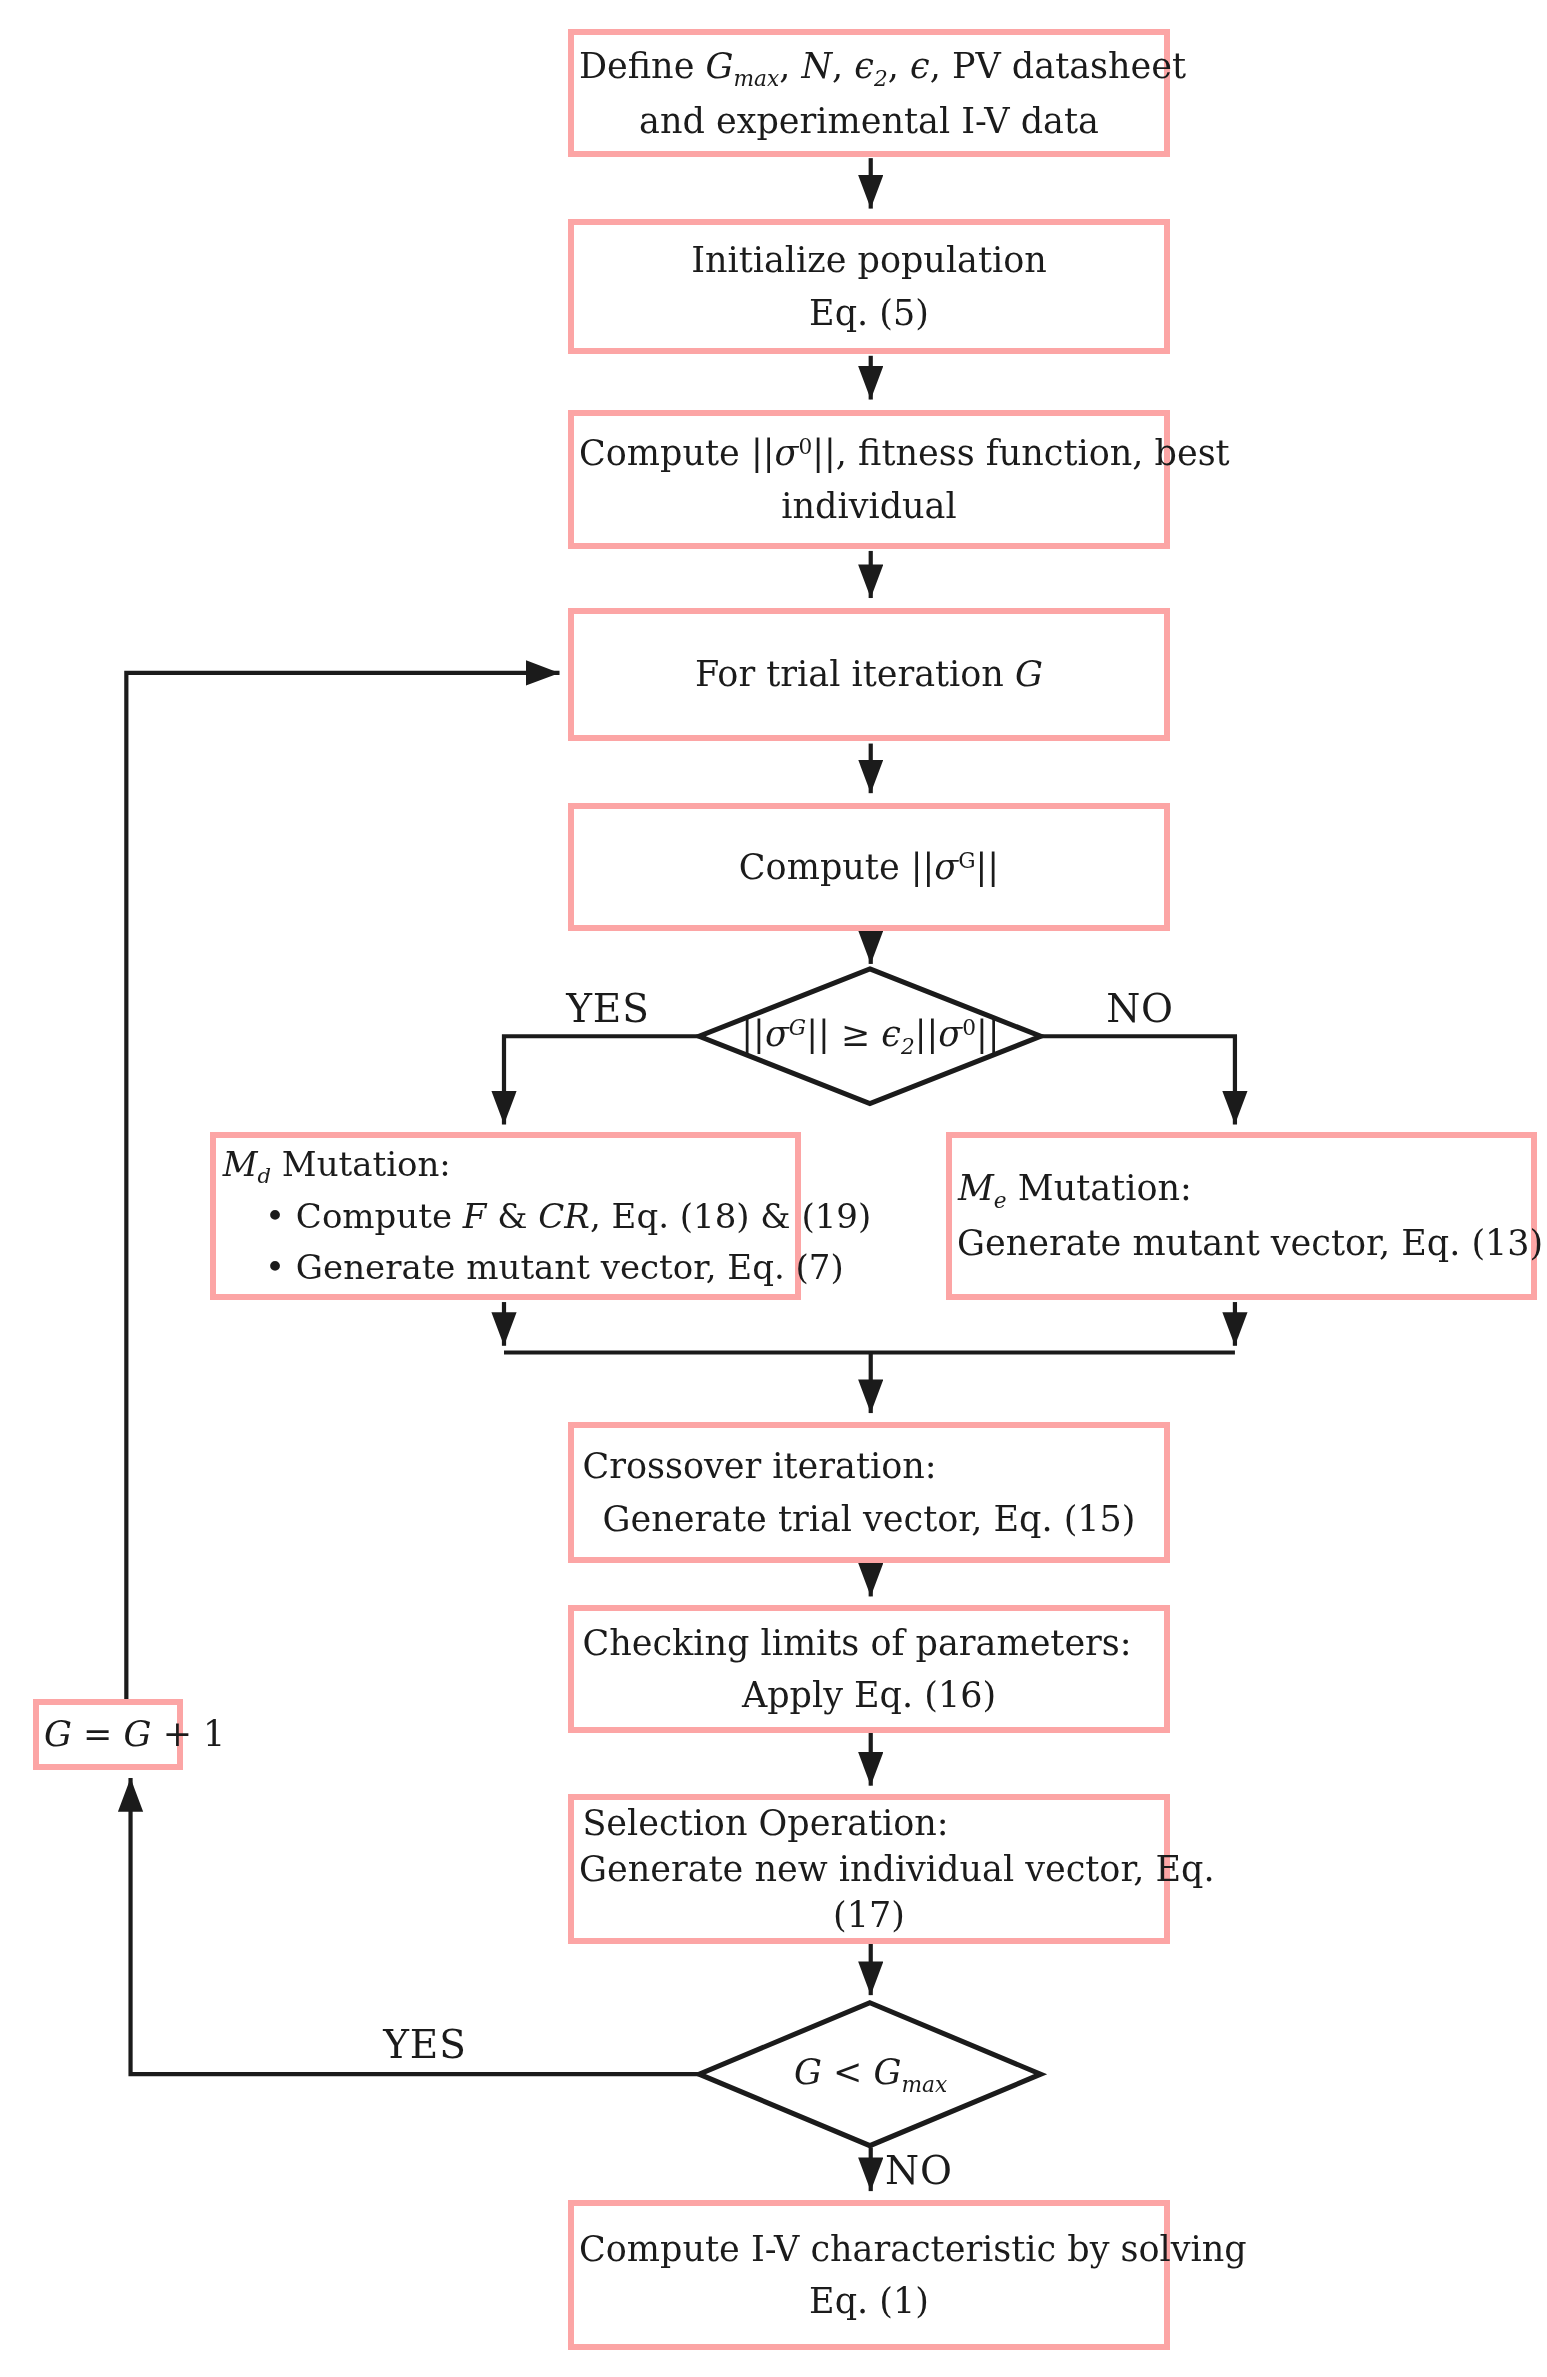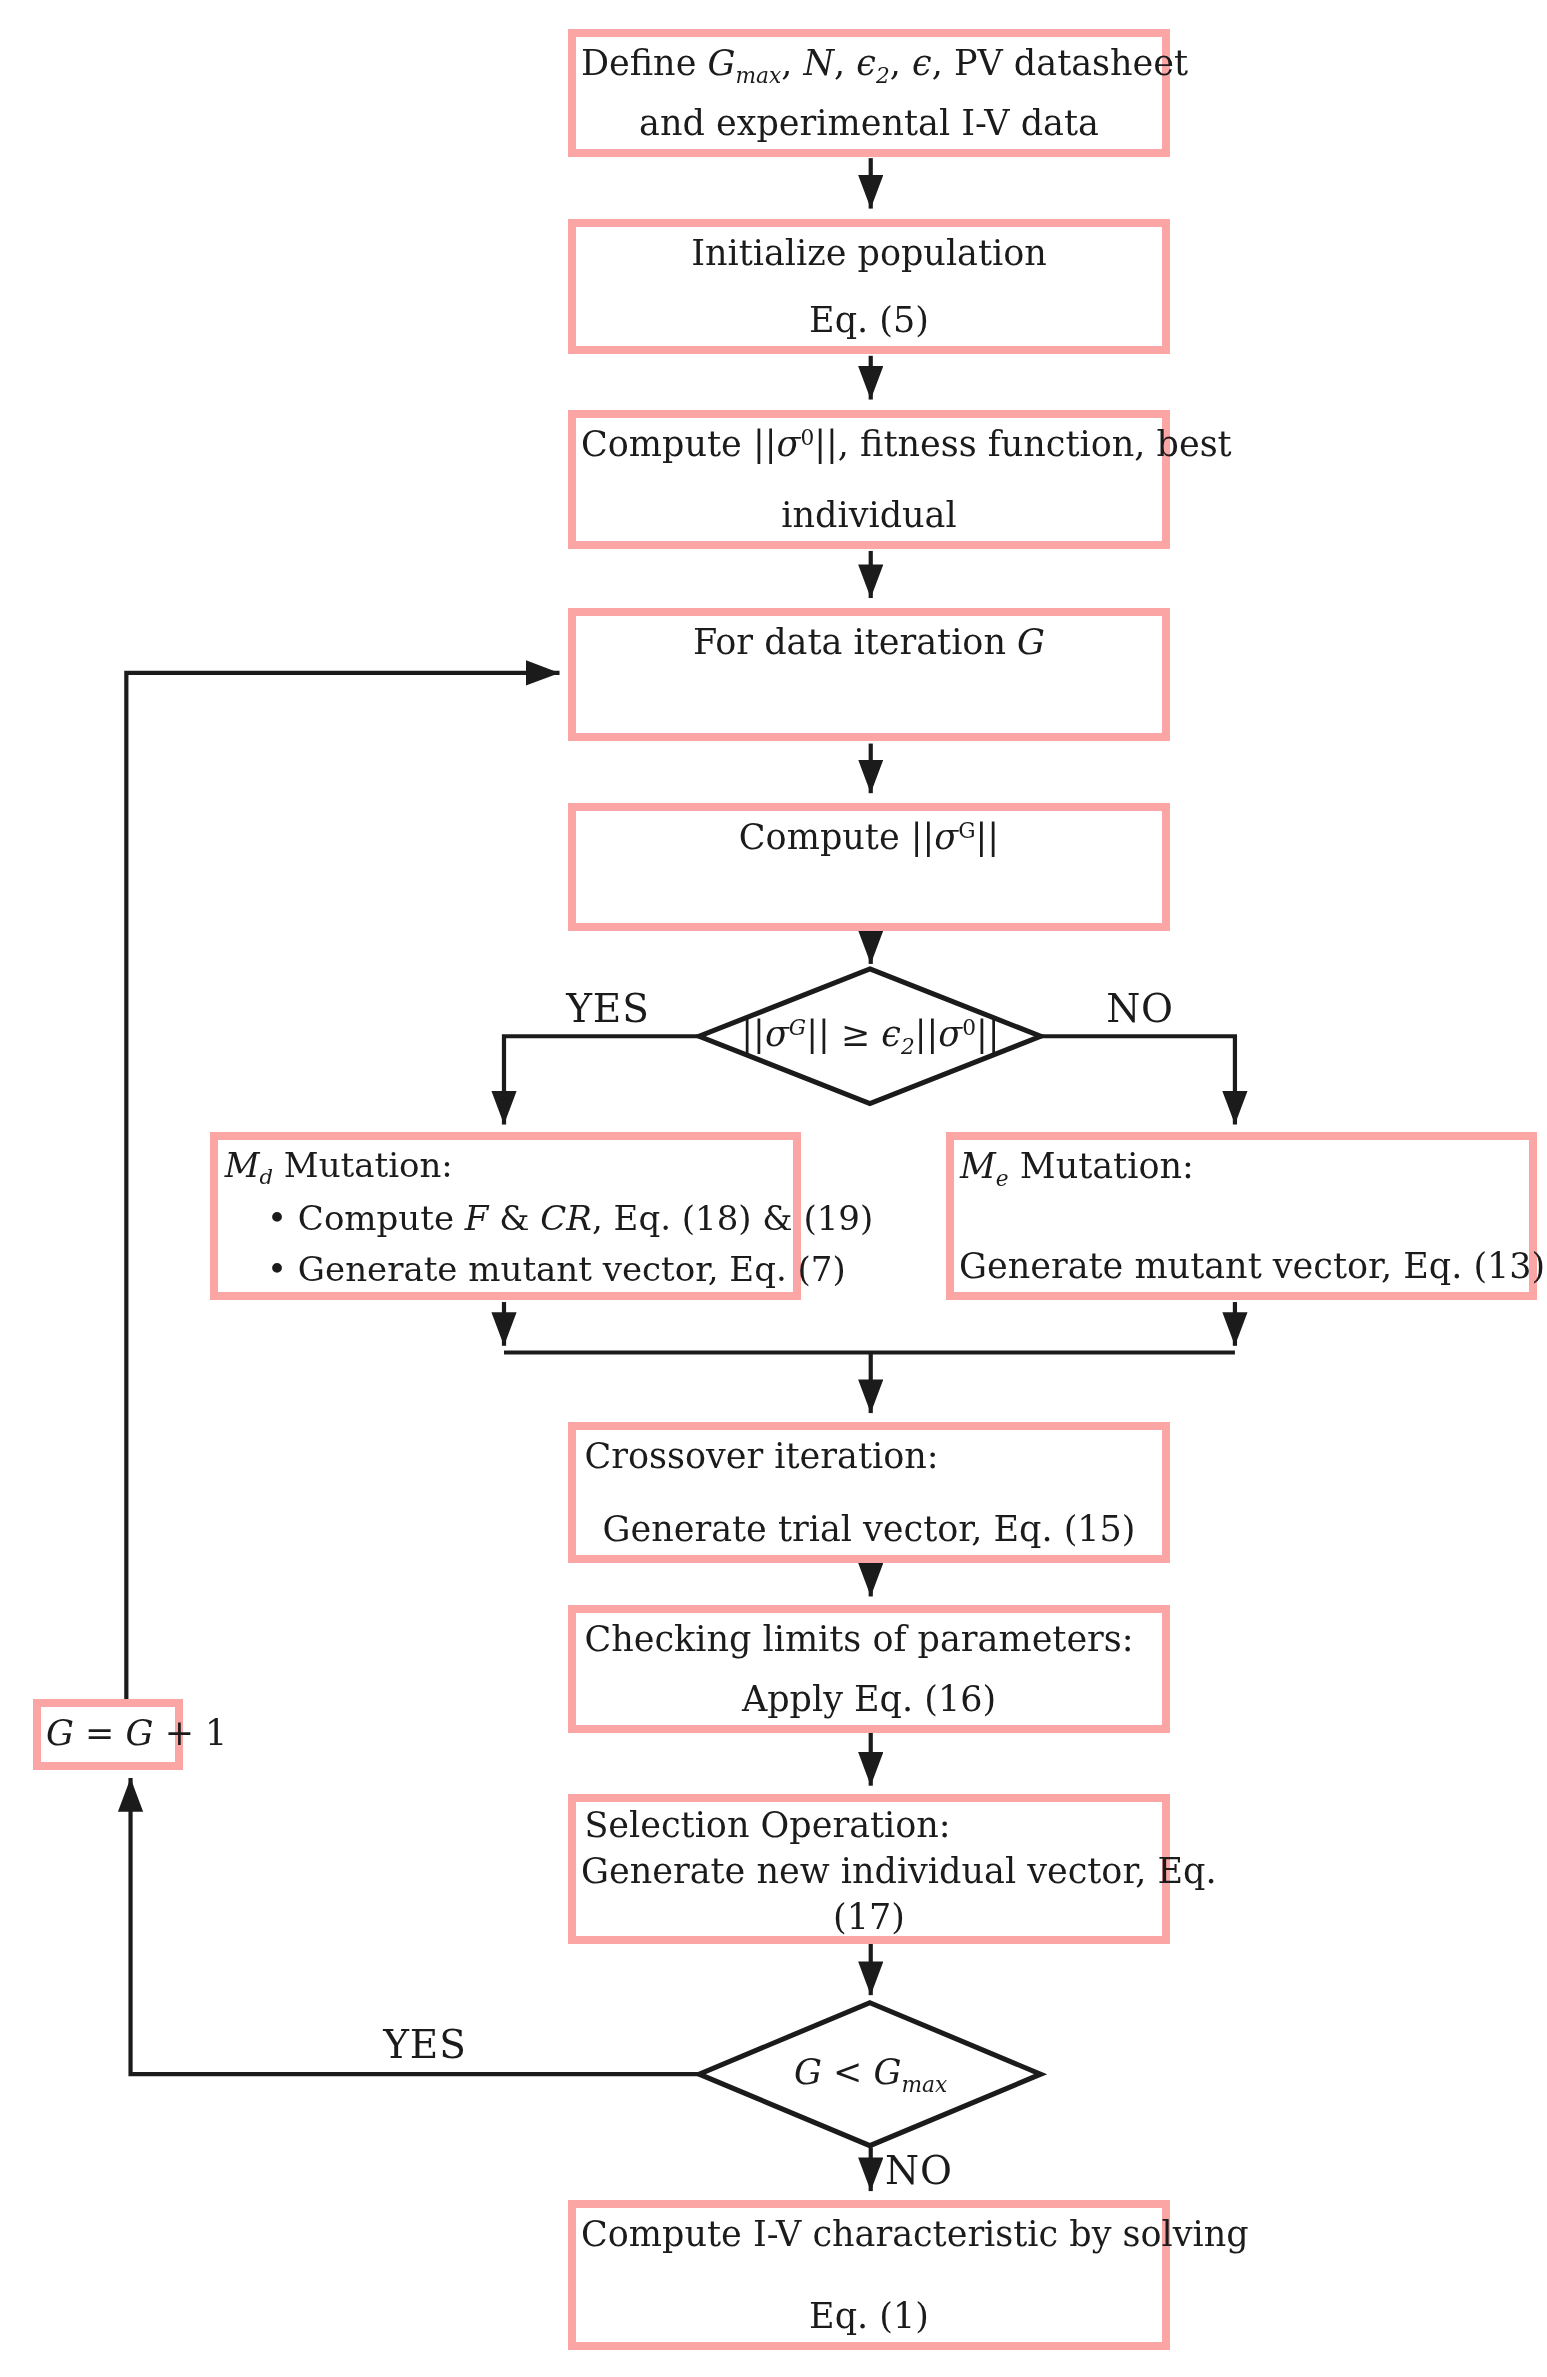--- a/index.html
+++ b/index.html
@@ -2,22 +2,22 @@
 <html style="font-size:13.5px"><head>
 <meta charset="utf-8">
 <style>
   html,body{margin:0;padding:0;background:#ffffff;}
   .stage{
     position:relative;width:1548px;height:2377px;background:#ffffff;
     font-family:"DejaVu Serif","Liberation Serif",serif;color:#1b1b1b;
   }
   svg.wires{position:absolute;left:0;top:0;width:1548px;height:2377px;}
   .node{
-    position:absolute;box-sizing:border-box;border:8px solid #fca5a5;background:#ffffff;
-    display:flex;flex-direction:column;justify-content:space-between;
+    position:absolute;box-sizing:border-box;border:6px solid #fca5a5;background:#ffffff;
+    display:flex;flex-direction:column;justify-content:center;
     font-size:35px;line-height:1.5;
   }
   .ln{text-align:center;padding:0 5px;white-space:nowrap;}
   .almix .ln{text-align:center;}
   .almix .ln:first-child{text-align:left;padding-left:8.4px;}
   .md-box{font-size:34px;}
   .md-box .ln{text-align:left;padding-left:49px;}
   .md-box .ln:first-child{padding-left:6.7px;}
   .me-box .ln:first-child{text-align:left;padding-left:6px;}
   .tight{line-height:1.32;}
@@ -83,21 +83,21 @@
       <div class="ln"><span>Initialize population</span></div>
       <div class="ln"><span>Eq. (5)</span></div>
     </div>
 
   <div class="node" style="left:568px;top:410px;width:602px;height:139px;">
       <div class="ln"><span>Compute ||</span><span class="it">σ</span><span class="sp">0</span><span>||, fitness function, best</span></div>
       <div class="ln"><span>individual</span></div>
     </div>
 
   <div class="node" style="left:568px;top:608px;width:602px;height:133px;">
-      <div class="ln"><span>For data iteration </span><span class="it">G</span></div>
+      <div class="ln"><span>For trial iteration </span><span class="it">G</span></div>
     </div>
 
   <div class="node" style="left:568px;top:803px;width:602px;height:128px;">
       <div class="ln"><span>Compute ||</span><span class="it">σ</span><span class="sp">G</span><span>||</span></div>
     </div>
 
   <div class="dtext" style="left:702px;top:989px;width:337px;height:94px;">
       <div class="ln"><span>||</span><span class="it">σ</span><span class="it sp">G</span><span>|| ≥ </span><span class="it">ϵ</span><span class="it sb">2</span><span>||</span><span class="it">σ</span><span class="sp">0</span><span>||</span></div>
     </div>
 

